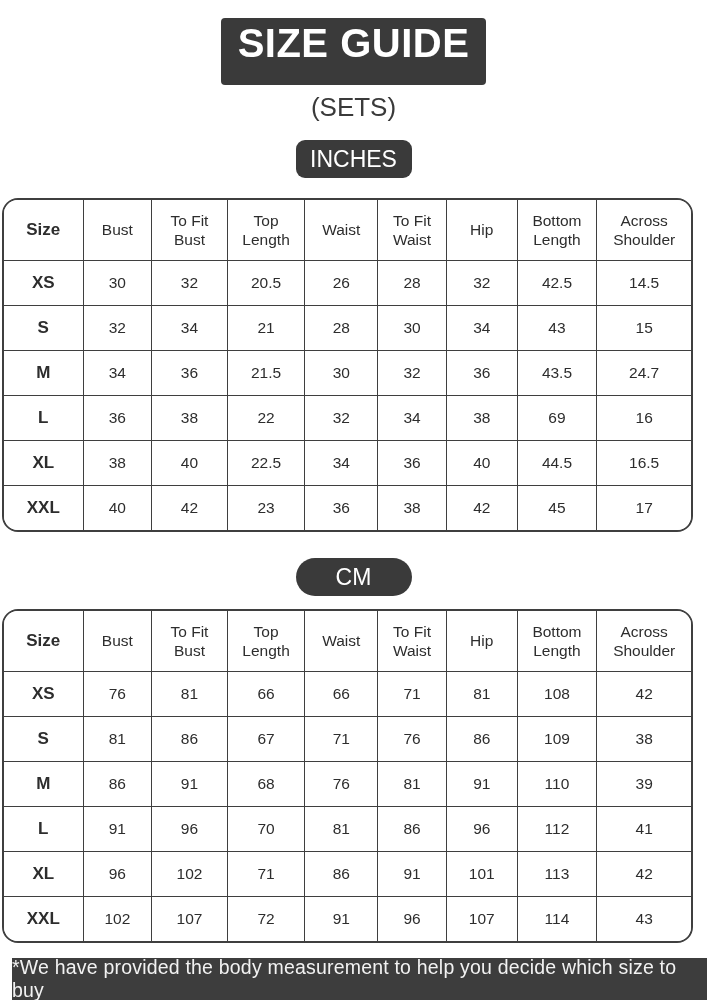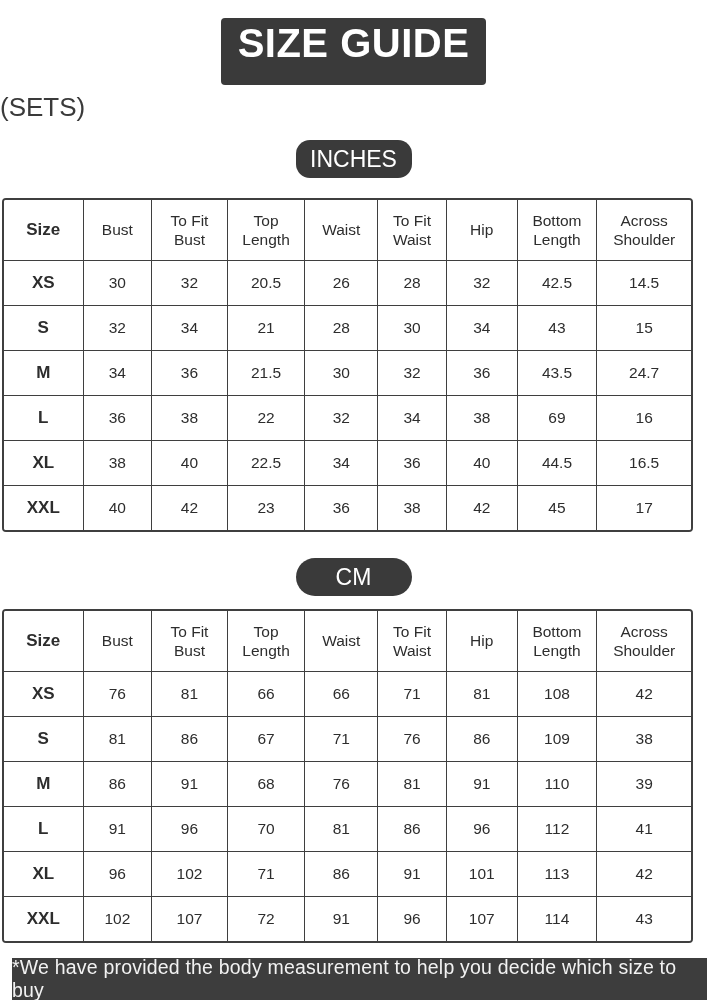--- a/index.html
+++ b/index.html
@@ -20,45 +20,46 @@
     font-size: 40px;
     font-weight: bold;
     letter-spacing: 0.5px;
     line-height: 34px;
     padding: 8px 17px 25px;
     border-radius: 4px;
     text-align: center;
   }
   .subtitle {
     margin-top: 7px;
+    text-align: center;
     font-size: 26px;
     line-height: 30px;
     color: #3a3a3a;
   }
   .unit-badge {
     margin: 0 auto;
     width: fit-content;
     min-width: 88px;
     background: #3a3a3a;
     color: #ffffff;
     font-size: 23px;
     line-height: 26px;
     padding: 6px 14px;
     border-radius: 9px;
     text-align: center;
   }
-  .section-inches .unit-badge { margin-top: 18px; border-radius: 14px; }
+  .section-inches .unit-badge { margin-top: 18px; }
   .section-cm .unit-badge { margin-top: 26px; border-radius: 19px; }
   .section-inches .table-frame { margin-top: 20px; }
   .section-cm .table-frame { margin-top: 13px; }
   .table-frame {
     margin-left: 2px;
     margin-right: 14px;
     border: 2px solid #3f3f3f;
-    border-radius: 4px;
+    border-radius: 16px;
     overflow: hidden;
     background: #ffffff;
   }
   table.size-table {
     width: 100%;
     border-collapse: collapse;
     table-layout: fixed;
   }
   table.size-table col:nth-child(1) { width: 11.5%; }
   table.size-table col:nth-child(2) { width: 10.0%; }

